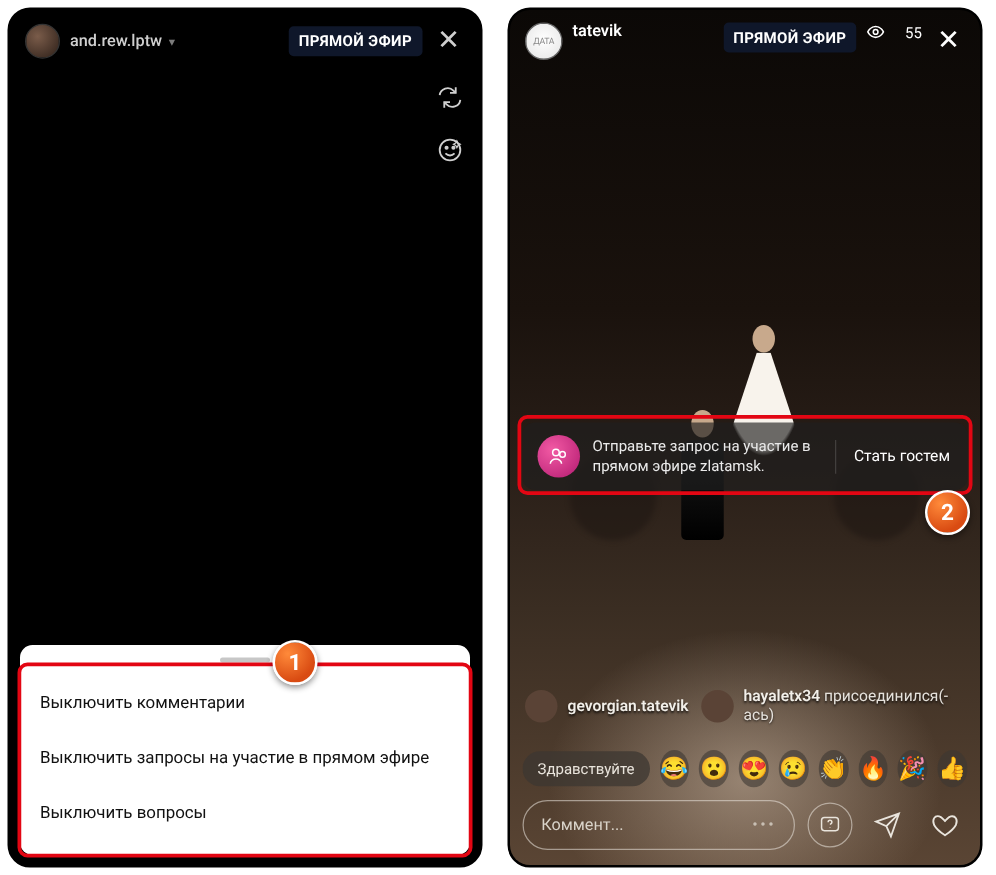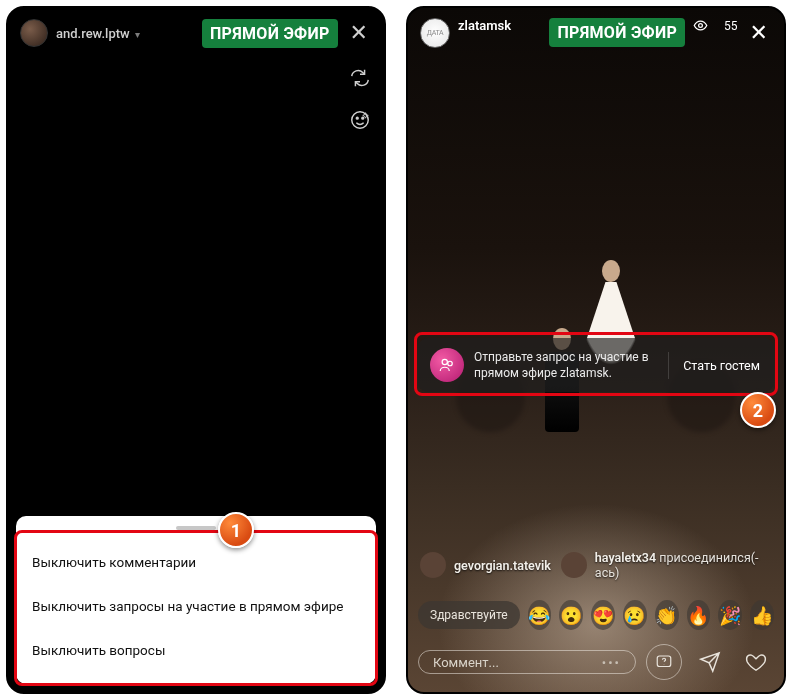--- a/index.html
+++ b/index.html
@@ -35,23 +35,23 @@
   }
   .avatar-sm {
     width: 28px; height: 28px; border-radius: 50%;
     background: radial-gradient(circle at 35% 35%, #7a5c4a, #2d1f18);
     border: 1px solid #333;
   }
   .pl-user { flex: 0 0 auto; font-weight: 500; }
   .chev { font-size: 10px; opacity: .6; margin-left: 2px; }
   .pl-spacer { flex: 1; }
   .live-badge {
-    background: #15803d;
+    background: #0f172a;
     color: #fff;
-    font-size: 16px;
+    font-size: 12px;
     font-weight: 700;
     padding: 5px 8px;
     border-radius: 4px;
     letter-spacing: .3px;
   }
   .close-x {
     color: #cfcfcf;
     font-size: 22px;
     font-weight: 300;
     line-height: 1;
@@ -200,21 +200,21 @@
   }
   .emoji{width:30px;height:30px;border-radius:50%;display:flex;align-items:center;justify-content:center;font-size:18px;background:rgba(60,55,50,.6);}
 
   .composer{
     position:absolute;left:10px;right:10px;bottom:12px;
     display:flex;align-items:center;gap:10px;z-index:5;
   }
   .input{
     flex:1;display:flex;align-items:center;
     border:1.5px solid rgba(235,230,222,.55);
-    border-radius:22px;height:24px;padding:0 14px;
+    border-radius:22px;height:40px;padding:0 14px;
     color:#d9d3c9;font-size:13px;
   }
   .input .dots{margin-left:auto;letter-spacing:2px;opacity:.8;}
   .act{
     width:36px;height:36px;border-radius:50%;
     border:1.5px solid rgba(235,230,222,.55);
     display:flex;align-items:center;justify-content:center;color:#e9e4dc;
   }
 </style>
 </head>
@@ -266,21 +266,21 @@
     <div class="figure bride">
         <div class="head"></div>
         <div class="body"></div>
       </div>
   </div>
 
   <div class="pr-header">
     <div class="avatar-host">
         <span>ДАТА</span>
       </div>
-    <div style="font-weight:600;">zlatamsk</div>
+    <div style="font-weight:600;">tatevik</div>
     <div class="pl-spacer"></div>
     <div class="live-badge">ПРЯМОЙ ЭФИР</div>
     <div class="viewers">
       <svg width="15" height="15" viewBox="0 0 24 24" fill="none" stroke="#fff" stroke-width="2">
           <path d="M2 12s3.5-7 10-7 10 7 10 7-3.5 7-10 7S2 12 2 12z"></path>
           <circle cx="12" cy="12" r="3"></circle>
         </svg>
       <span>55</span>
     </div>
     <div class="close-x" style="color:#fff">✕</div>

